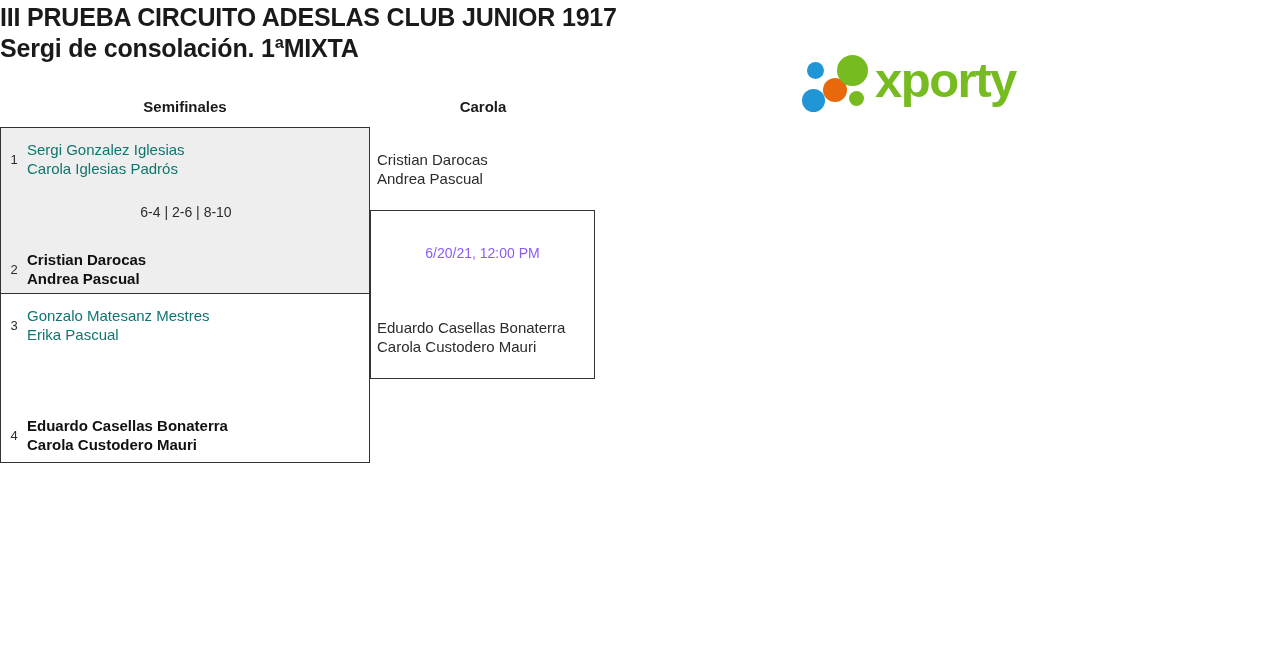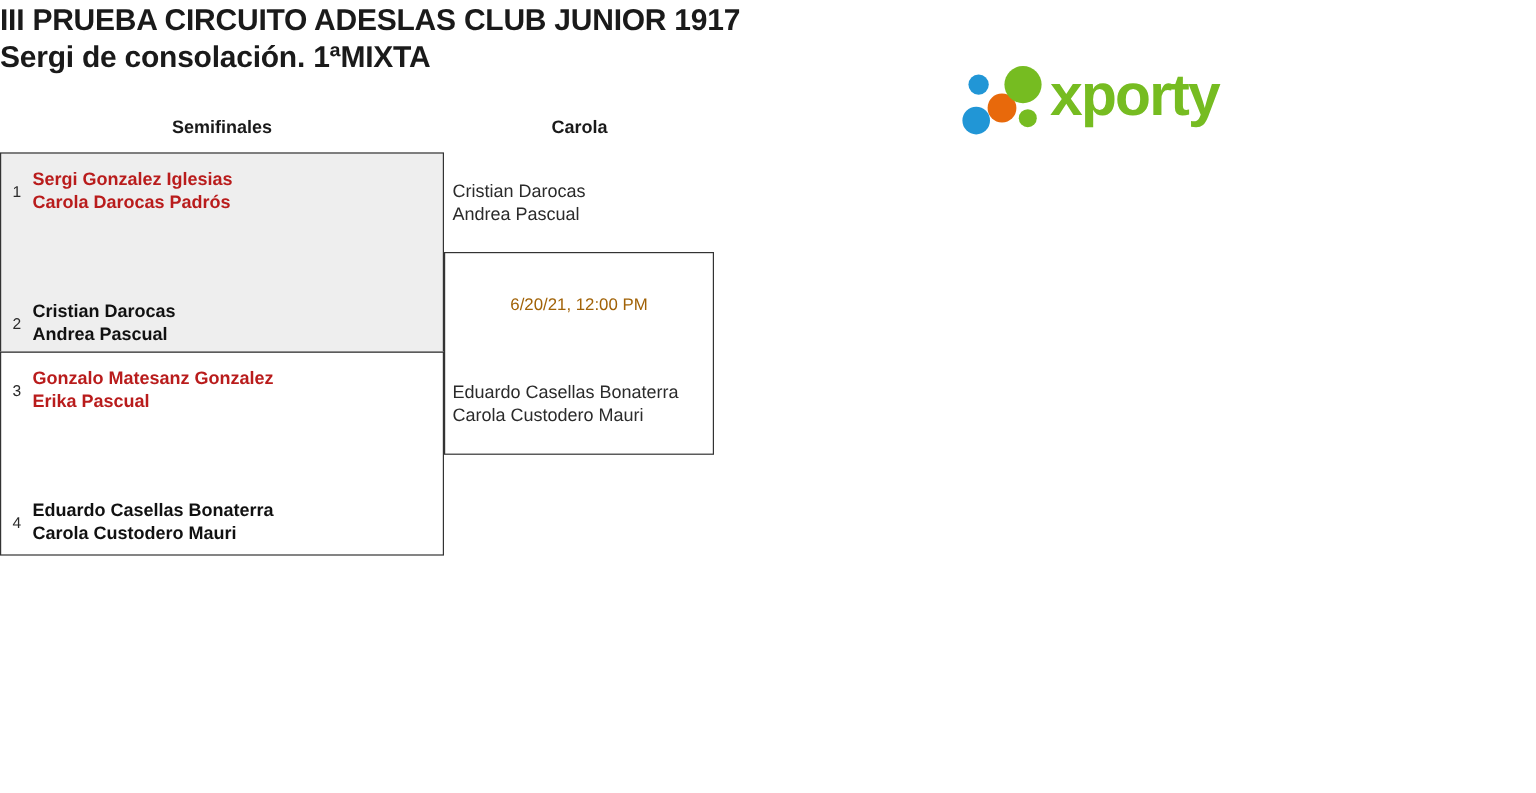--- a/index.html
+++ b/index.html
@@ -129,23 +129,22 @@
     width: 26px;
     flex: 0 0 26px;
     text-align: center;
     font-size: 13px;
     color: #2b2b2b;
     line-height: 15px;
   }
   .players {
     font-size: 15px;
     line-height: 19px;
-    color: #b91c1c;
-    white-space: nowrap;
-    font-weight: bold;
+    color: #0f766e;
+    white-space: nowrap;
   }
   .players.winner {
     font-weight: bold;
     color: #111111;
   }
   .team-top    { top: 12px; }
   .team-bottom { top: 122px; }
 
   .score-line {
     position: absolute;
@@ -171,21 +170,21 @@
   #final-team-bottom { left: 377px; top: 318px; }
 
   #final-schedule {
     position: absolute;
     left: 370px;
     top: 244px;
     width: 225px;
     text-align: center;
     font-size: 14px;
     line-height: 19px;
-    color: #a16207;
+    color: #8b5cf6;
     white-space: nowrap;
   }
 </style>
 </head>
 <body>
 
 <div id="header-bar">
 
   <div id="title-block">
     <div class="title-line">III PRUEBA CIRCUITO ADESLAS CLUB JUNIOR 1917</div>
@@ -208,37 +207,38 @@
 <div id="bracket">
 
   <div class="round-header" id="round-header-semifinals">Semifinales</div>
   <div class="round-header" id="round-header-final">Carola</div>
 
   <div class="match-box" id="match-semifinal-1">
     <div class="team-row team-top">
       <span class="seed">1</span>
       <span class="players">
         <span>Sergi Gonzalez Iglesias</span><br>
-        <span>Carola Darocas Padrós</span>
-      </span>
-    </div>
+        <span>Carola Iglesias Padrós</span>
+      </span>
+    </div>
+    <div class="score-line">6-4 | 2-6 | 8-10</div>
     <div class="team-row team-bottom">
       <span class="seed">2</span>
       <span class="players winner">
         <span>Cristian Darocas</span><br>
         <span>Andrea Pascual</span>
       </span>
     </div>
   </div>
 
   <div class="match-box" id="match-semifinal-2">
     <div class="team-row team-top">
       <span class="seed">3</span>
       <span class="players">
-        <span>Gonzalo Matesanz Gonzalez</span><br>
+        <span>Gonzalo Matesanz Mestres</span><br>
         <span>Erika Pascual</span>
       </span>
     </div>
     <div class="team-row team-bottom">
       <span class="seed">4</span>
       <span class="players winner">
         <span>Eduardo Casellas Bonaterra</span><br>
         <span>Carola Custodero Mauri</span>
       </span>
     </div>

